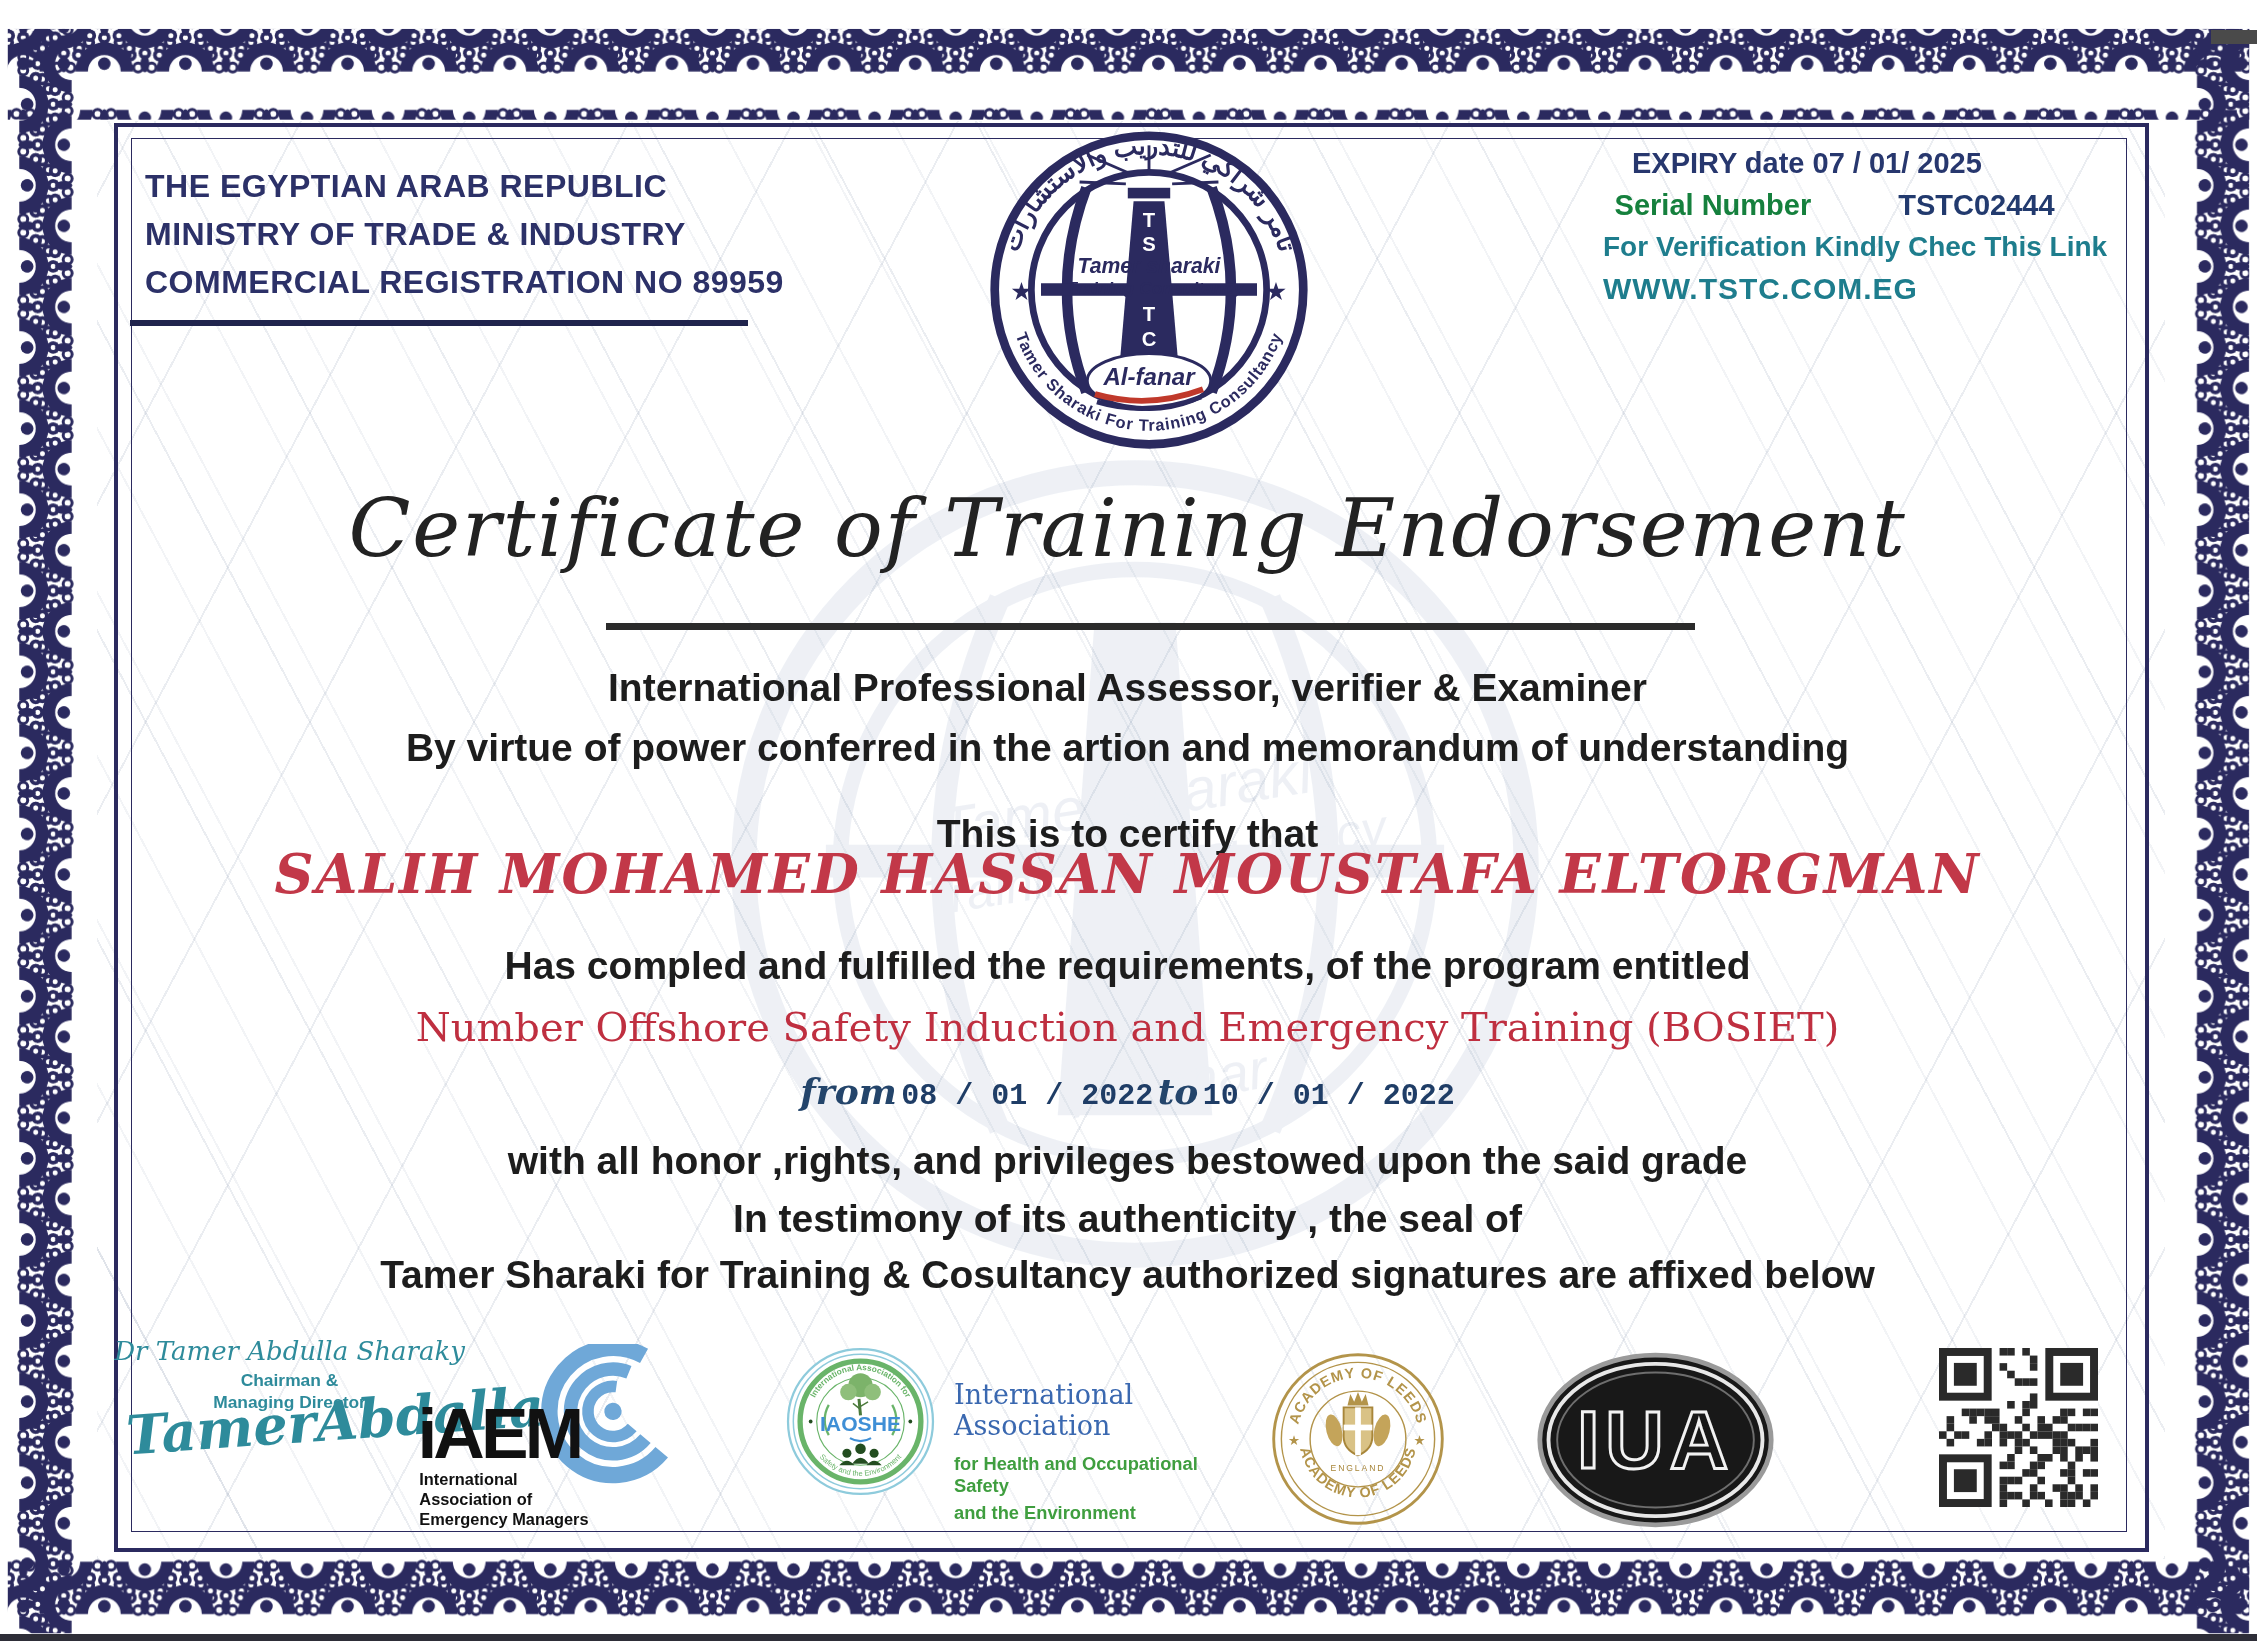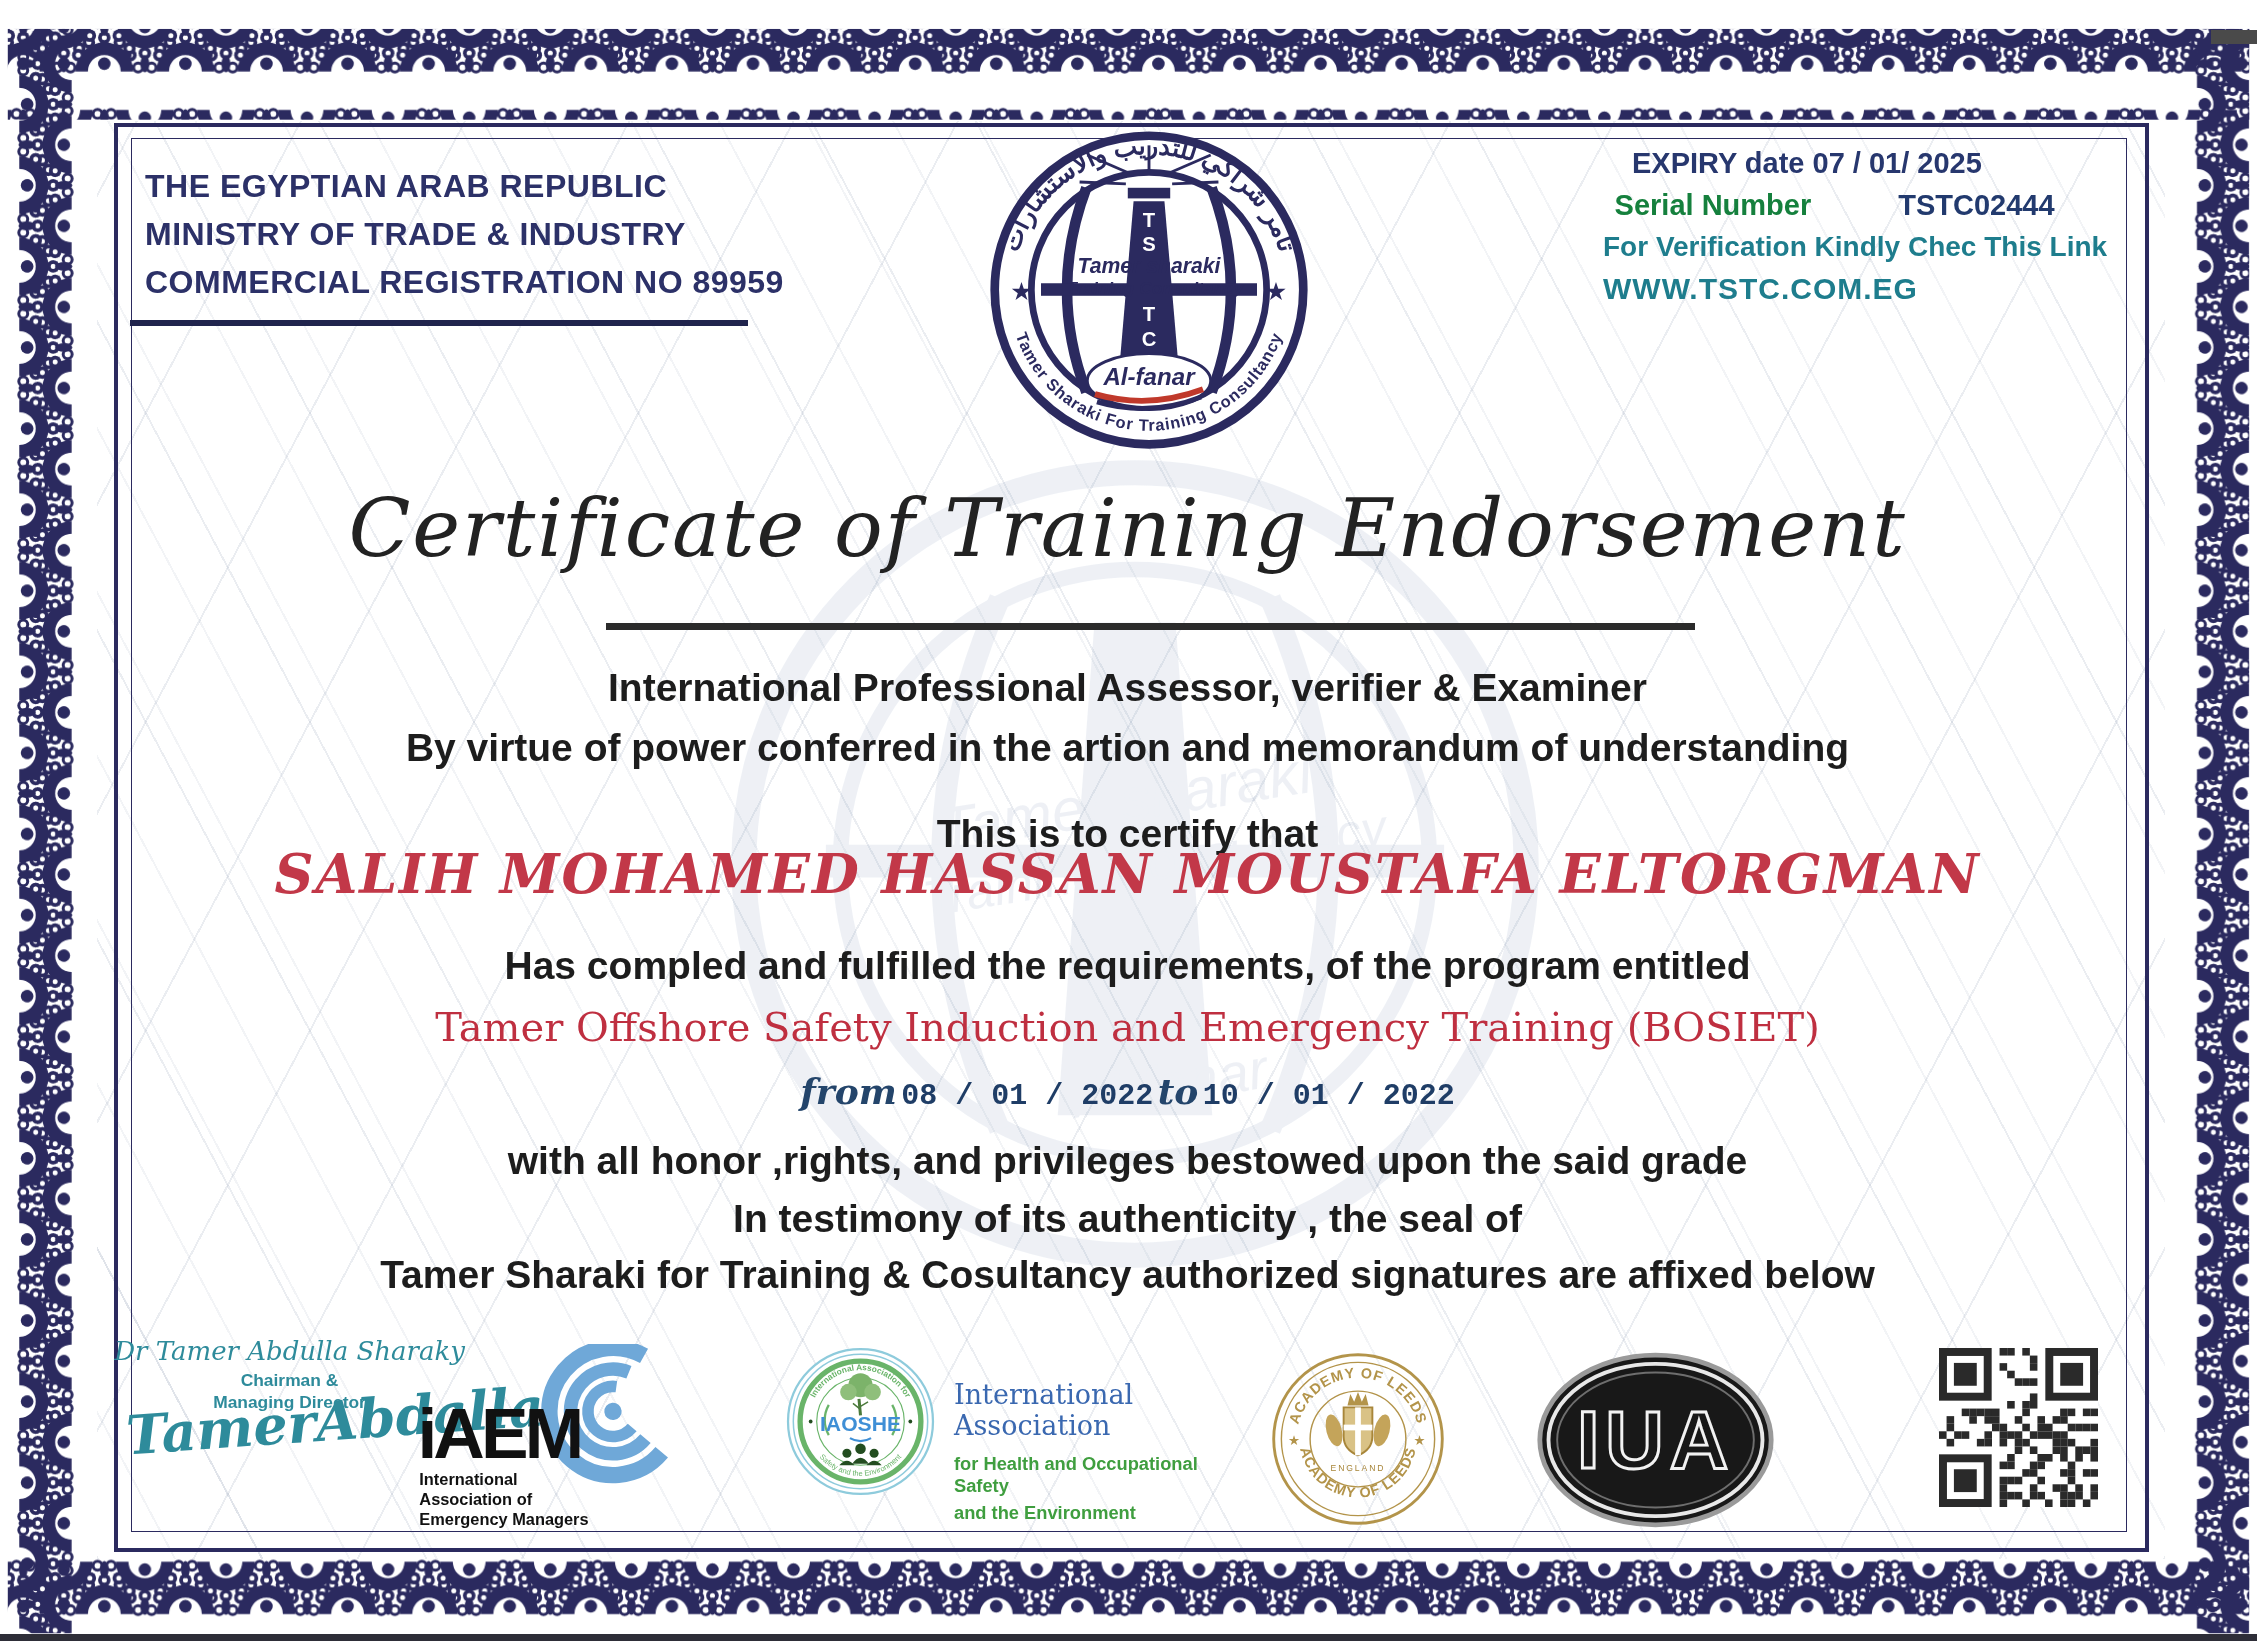--- a/index.html
+++ b/index.html
@@ -190,21 +190,21 @@
   </svg>
 
   <div class="title">Certificate of Training Endorsement</div>
   <div class="title-rule"></div>
 
   <div class="cline" style="top:666px">International Professional Assessor, verifier &amp; Examiner</div>
   <div class="cline" style="top:726px">By virtue of power conferred in the artion and memorandum of understanding</div>
   <div class="cline" style="top:812px">This is to certify that</div>
   <div class="name">SALIH MOHAMED HASSAN MOUSTAFA ELTORGMAN</div>
   <div class="cline" style="top:944px">Has compled and fulfilled the requirements, of the program entitled</div>
-  <div class="program">Tamer Offshore Safety Induction and Emergency Training (BOSIET)</div>
+  <div class="program">Number Offshore Safety Induction and Emergency Training (BOSIET)</div>
   <div class="fromline">
     <span class="fl">from</span>
     <span class="dt">08 / 01 / 2022</span>
     <span class="fl">to</span>
     <span class="dt">10 / 01 / 2022</span>
   </div>
   <div class="cline" style="top:1139px">with all honor ,rights, and privileges bestowed upon  the said grade</div>
   <div class="cline" style="top:1197px">In testimony of its authenticity , the seal of</div>
   <div class="cline" style="top:1253px">Tamer Sharaki for Training &amp; Cosultancy authorized signatures are affixed below</div>
 

